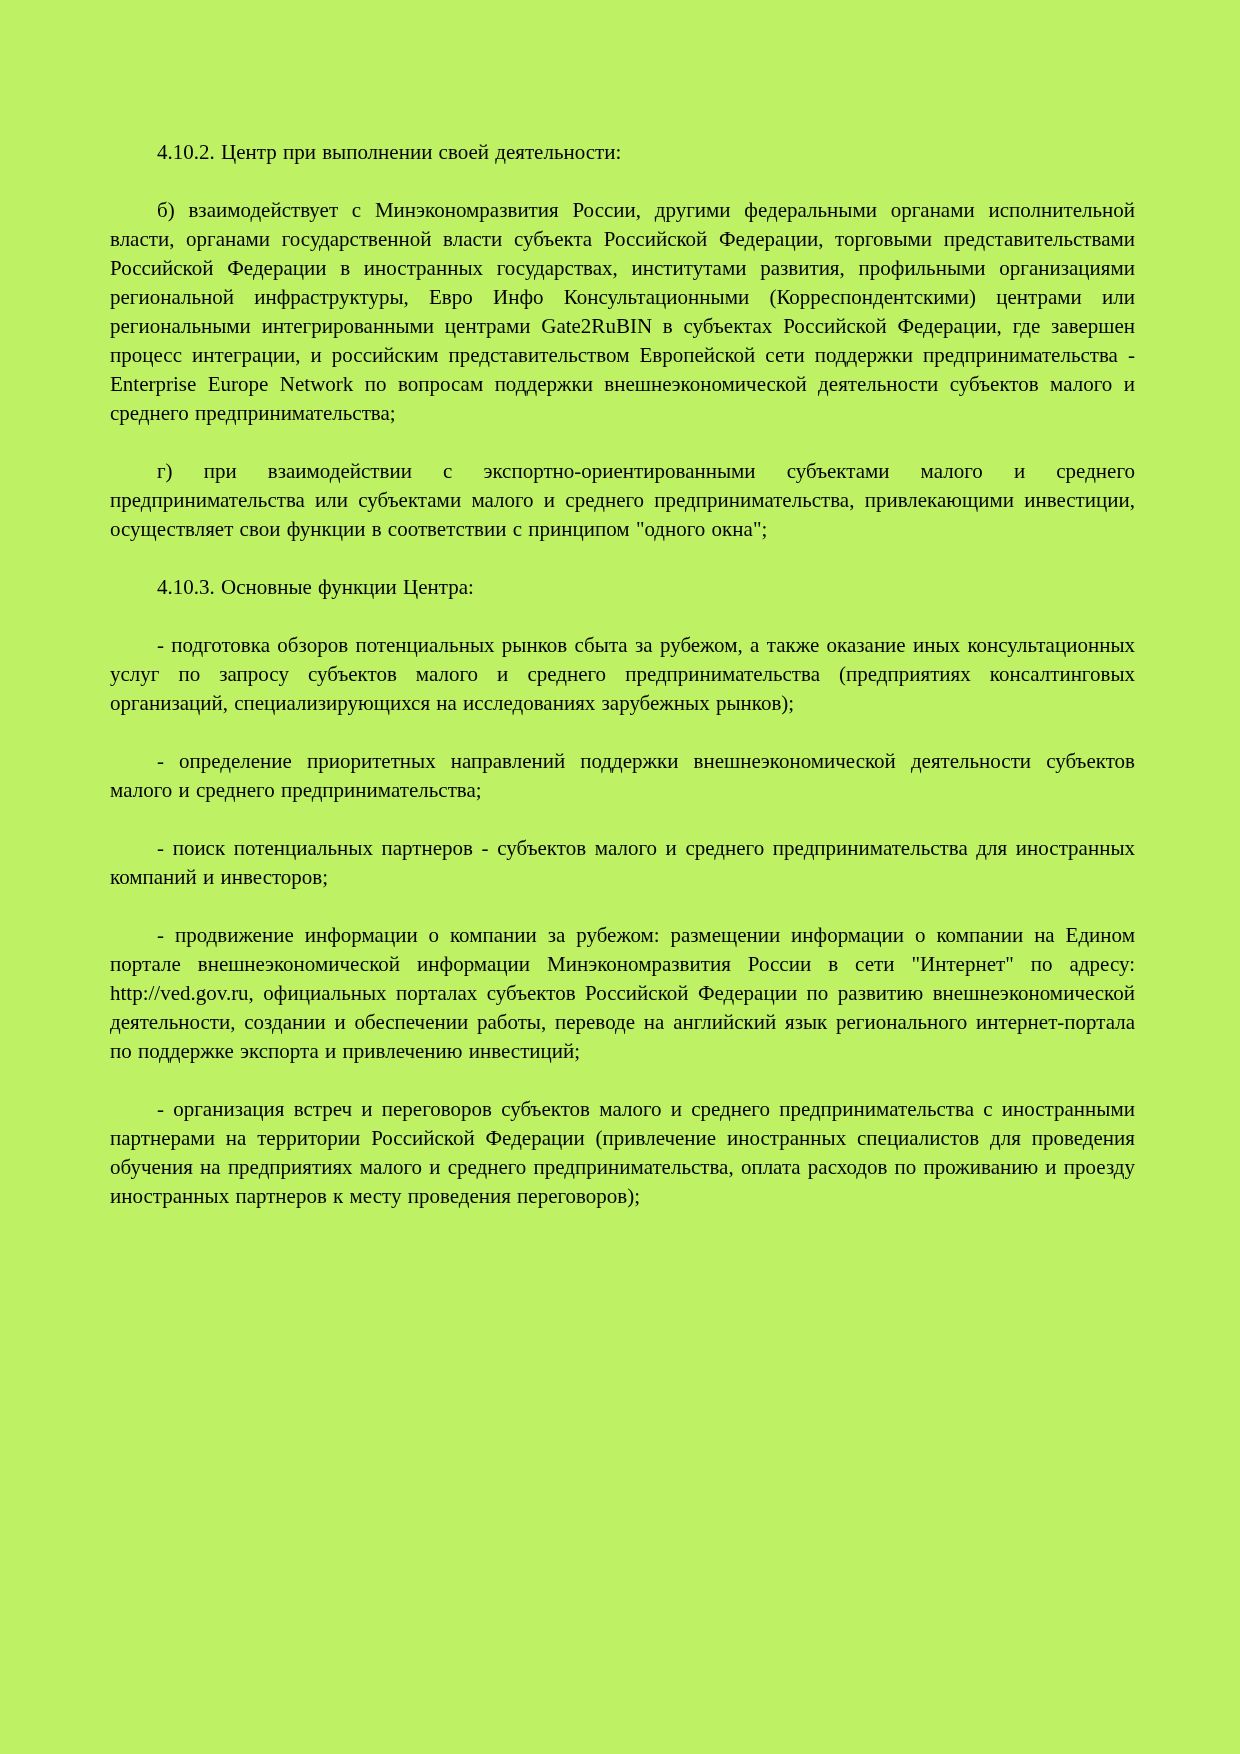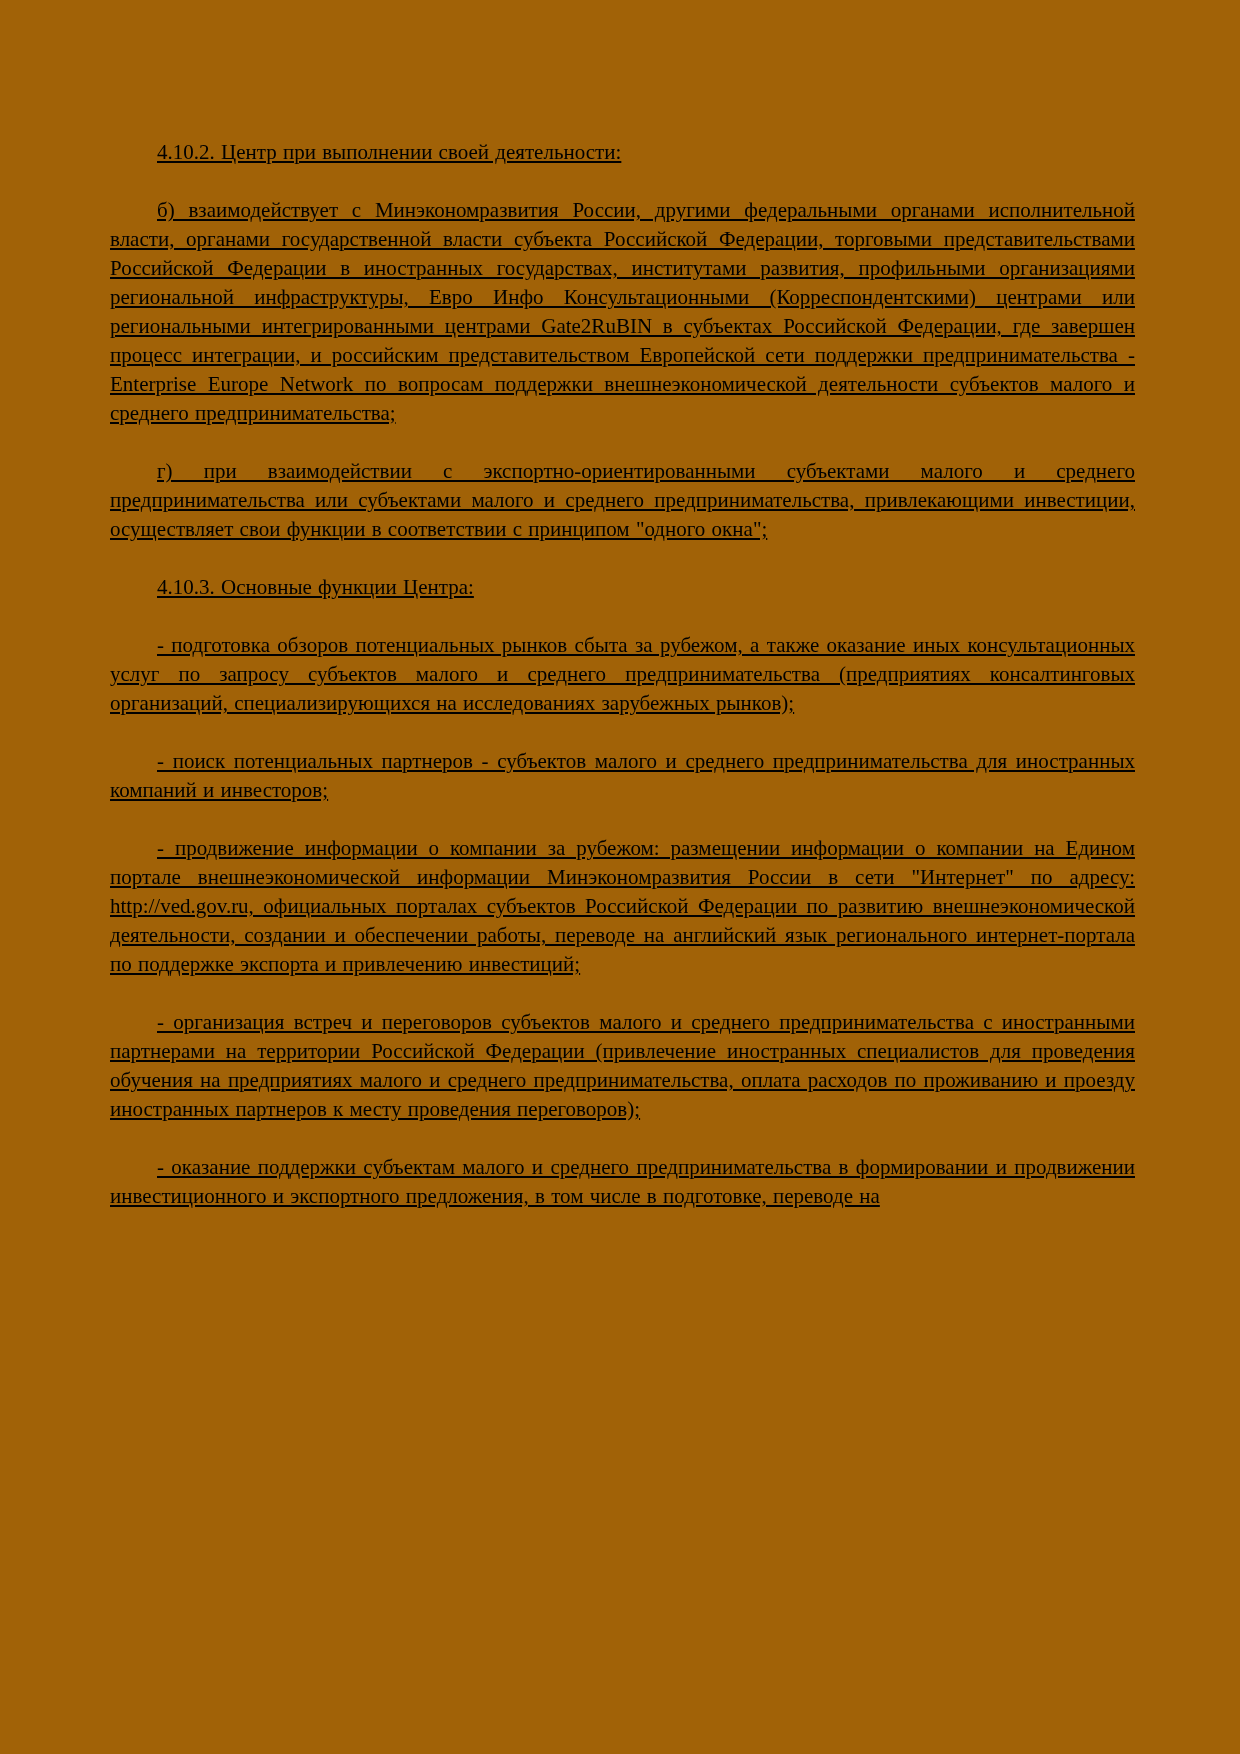--- a/index.html
+++ b/index.html
@@ -5,24 +5,23 @@
   html, body {
     margin: 0;
     padding: 0;
     background: #ffffff;
   }
   .page {
     position: relative;
     width: 1240px;
     height: 1754px;
     box-sizing: border-box;
-    background: #a16207;
+    background: #bef264;
     padding: 138px 105px 8px 110px;
     overflow: hidden;
-    text-decoration: underline;
   }
   .doc-paragraph {
     font-family: "Liberation Serif", "DejaVu Serif", serif;
     font-size: 21px;
     line-height: 29px;
     color: #000000;
     text-align: justify;
     text-indent: 47px;
     margin: 0 0 29px 0;
     word-spacing: 1px;
@@ -30,17 +29,17 @@
 </style>
 </head>
 <body>
 
 <div class="page">
   <p class="doc-paragraph">4.10.2. Центр при выполнении своей деятельности:</p>
   <p class="doc-paragraph">б) взаимодействует с Минэкономразвития России, другими федеральными органами исполнительной власти, органами государственной власти субъекта Российской Федерации, торговыми представительствами Российской Федерации в иностранных государствах, институтами развития, профильными организациями региональной инфраструктуры, Евро Инфо Консультационными (Корреспондентскими) центрами или региональными интегрированными центрами Gate2RuBIN в субъектах Российской Федерации, где завершен процесс интеграции, и российским представительством Европейской сети поддержки предпринимательства - Enterprise Europe Network по вопросам поддержки внешнеэкономической деятельности субъектов малого и среднего предпринимательства;</p>
   <p class="doc-paragraph">г) при взаимодействии с экспортно-ориентированными субъектами малого и среднего предпринимательства или субъектами малого и среднего предпринимательства, привлекающими инвестиции, осуществляет свои функции в соответствии с принципом "одного окна";</p>
   <p class="doc-paragraph">4.10.3. Основные функции Центра:</p>
   <p class="doc-paragraph">- подготовка обзоров потенциальных рынков сбыта за рубежом, а также оказание иных консультационных услуг по запросу субъектов малого и среднего предпринимательства (предприятиях консалтинговых организаций, специализирующихся на исследованиях зарубежных рынков);</p>
+  <p class="doc-paragraph">- определение приоритетных направлений поддержки внешнеэкономической деятельности субъектов малого и среднего предпринимательства;</p>
   <p class="doc-paragraph">- поиск потенциальных партнеров - субъектов малого и среднего предпринимательства для иностранных компаний и инвесторов;</p>
   <p class="doc-paragraph">- продвижение информации о компании за рубежом: размещении информации о компании на Едином портале внешнеэкономической информации Минэкономразвития России в сети "Интернет" по адресу: http://ved.gov.ru, официальных порталах субъектов Российской Федерации по развитию внешнеэкономической деятельности, создании и обеспечении работы, переводе на английский язык регионального интернет-портала по поддержке экспорта и привлечению инвестиций;</p>
   <p class="doc-paragraph">- организация встреч и переговоров субъектов малого и среднего предпринимательства с иностранными партнерами на территории Российской Федерации (привлечение иностранных специалистов для проведения обучения на предприятиях малого и среднего предпринимательства, оплата расходов по проживанию и проезду иностранных партнеров к месту проведения переговоров);</p>
-  <p class="doc-paragraph">- оказание поддержки субъектам малого и среднего предпринимательства в формировании и продвижении инвестиционного и экспортного предложения, в том числе в подготовке, переводе на</p>
 </div>
 
 </body></html>

